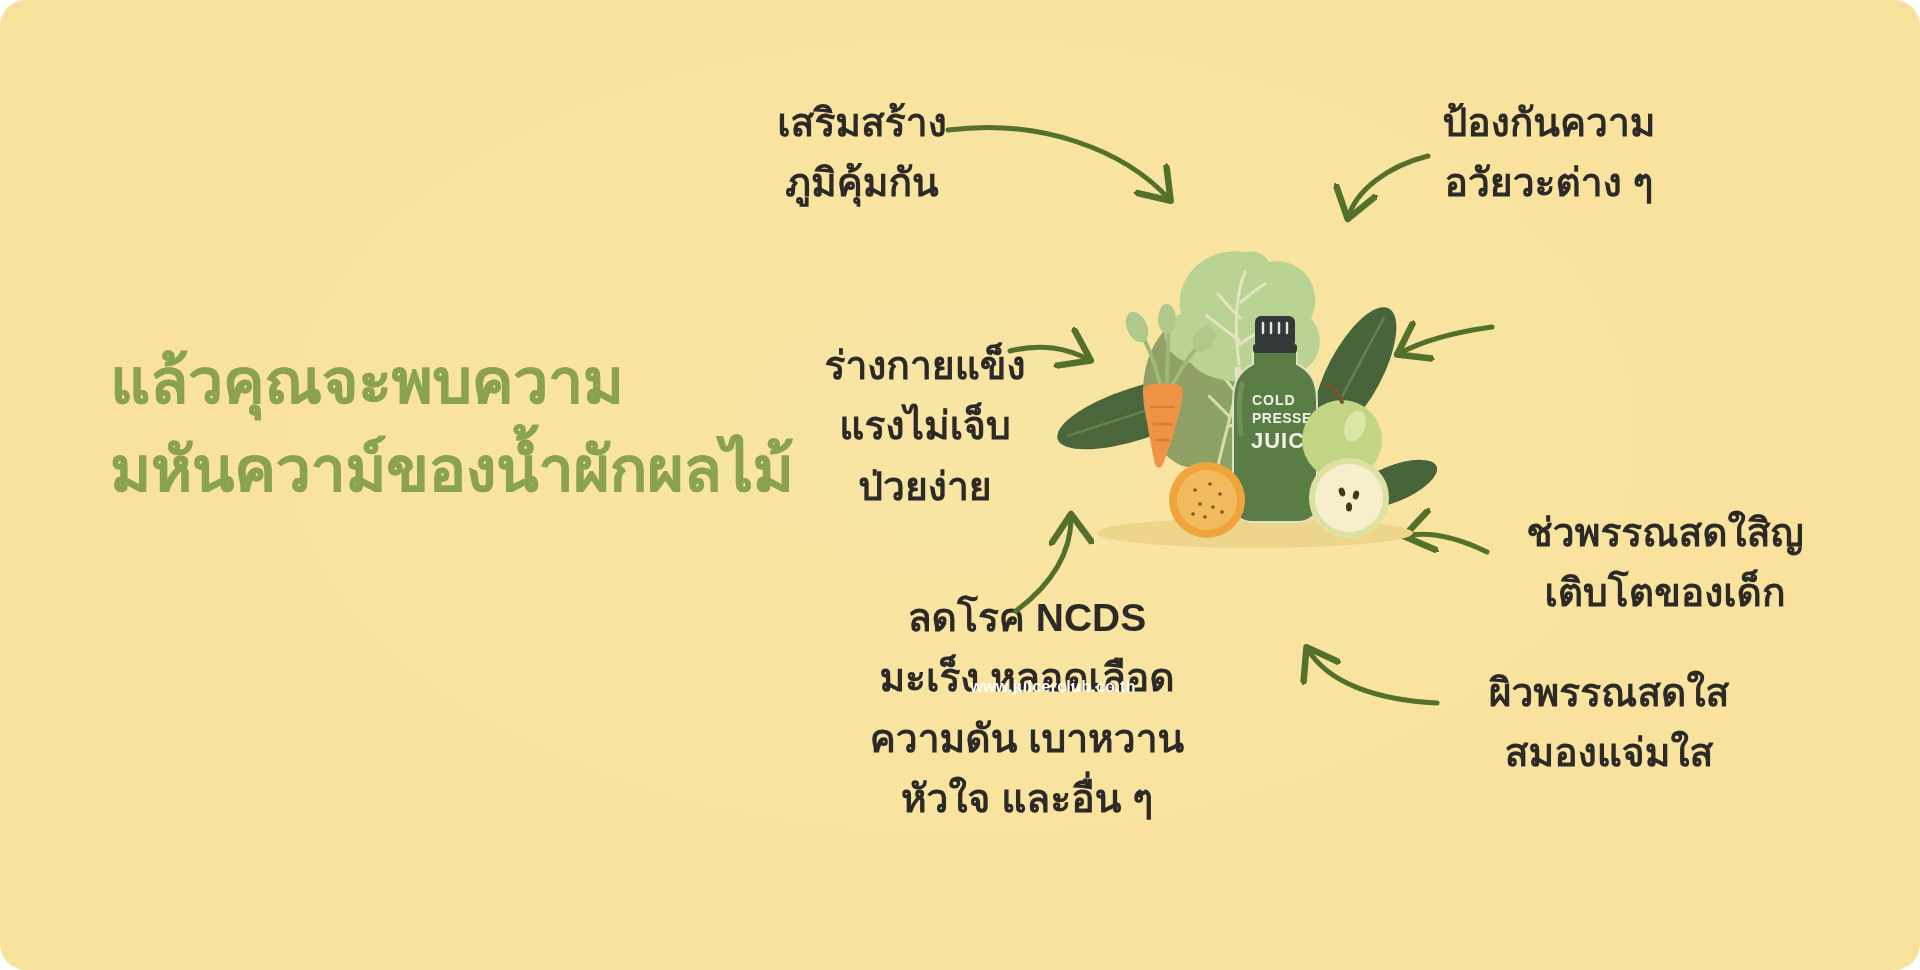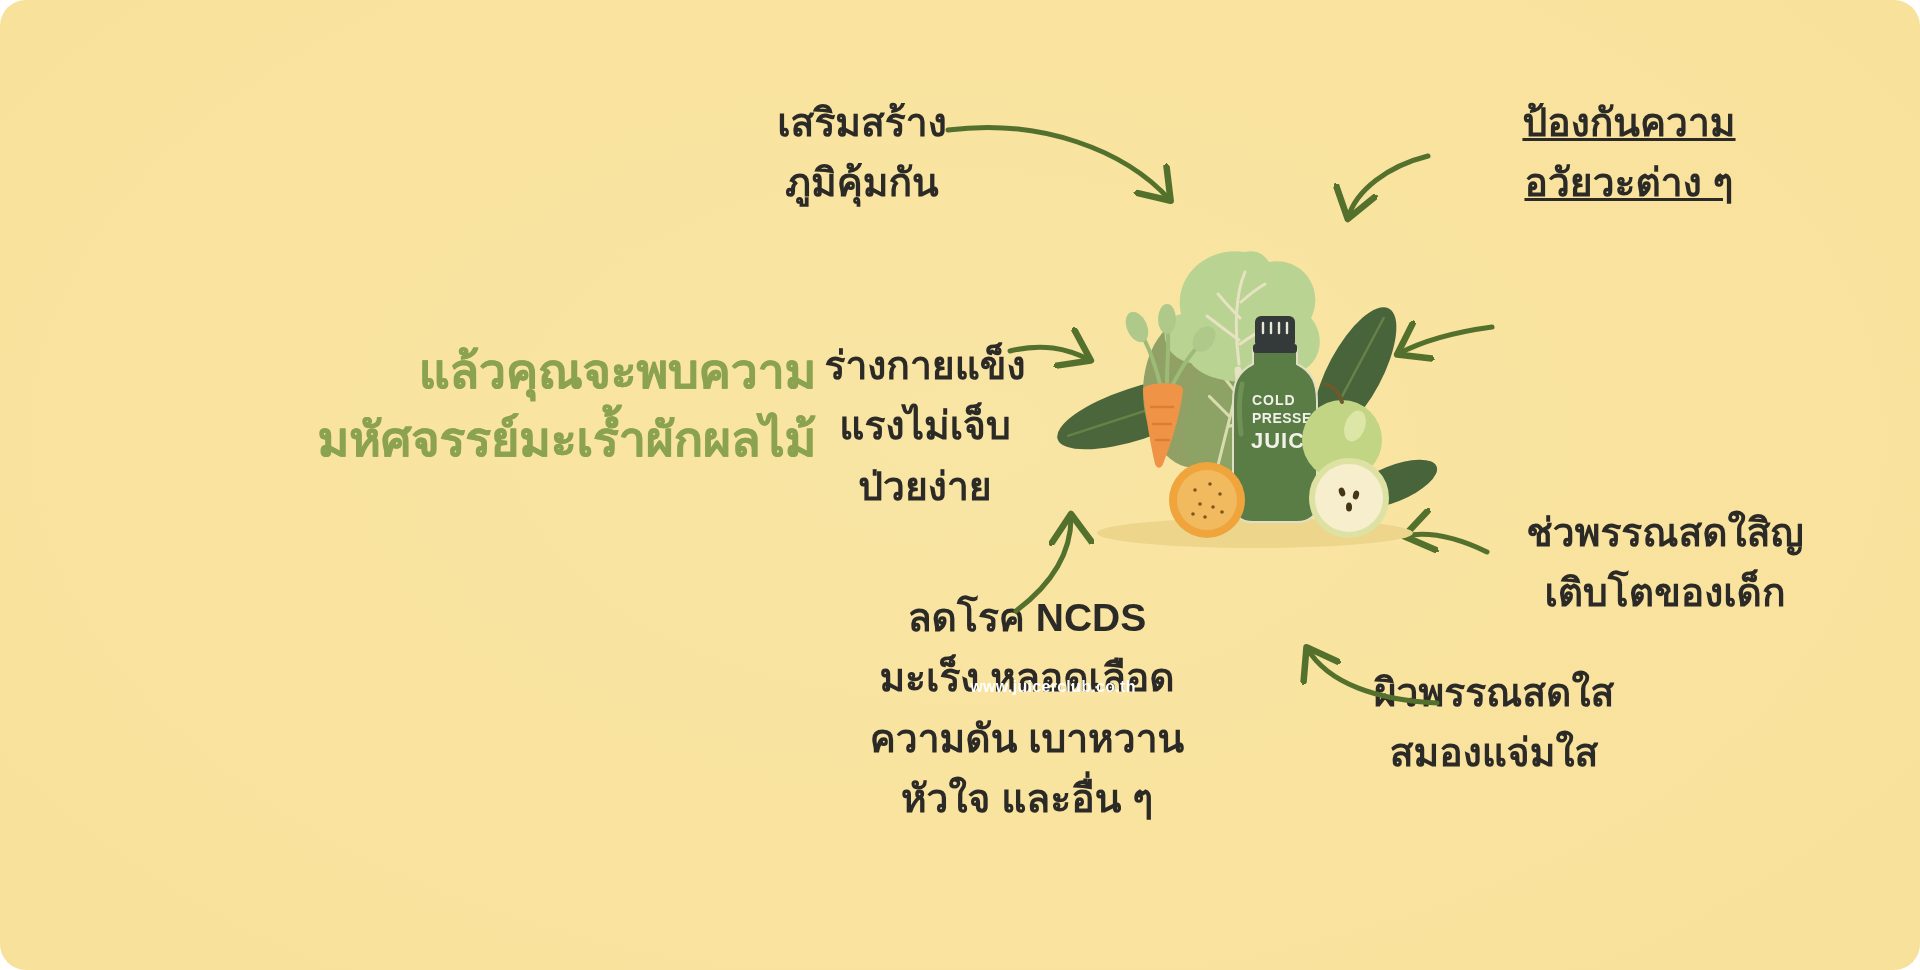--- a/index.html
+++ b/index.html
@@ -5,23 +5,23 @@
   html,body{margin:0;padding:0;background:#ffffff;}
   .canvas{
     position:relative;
     width:1920px;height:970px;
     border-radius:26px;
     overflow:hidden;
     background:radial-gradient(120% 140% at 50% 45%, #F9E5A4 0%, #F8E19A 55%, #F3D98C 88%, #EDCF7E 100%);
     font-family:"Liberation Sans","DejaVu Sans",sans-serif;
   }
   .title{
-    position:absolute;left:126px;top:338px;width:690px;
-    text-align:right;color:#8BA351;font-weight:800;
-    font-size:48px;line-height:1.42;
+    position:absolute;left:110px;top:338px;width:690px;
+    text-align:left;color:#8BA351;font-weight:800;
+    font-size:62px;line-height:1.42;
     text-shadow:0.6px 0 0 currentColor;
     white-space:nowrap;
   }
   .note{
     position:absolute;transform:translateX(-50%);
     text-align:center;color:#2B2A26;font-weight:700;
     font-size:39px;line-height:1.55;white-space:nowrap;margin-left:37px;
   }
   .note div{white-space:nowrap;}
   .website{
@@ -33,29 +33,29 @@
   .overlay{position:absolute;left:0;top:0;}
   .illus{position:absolute;left:1055px;top:232px;}
 </style>
 </head>
 <body>
 
 <div class="canvas">
 
   <div class="title">
     <div>แล้วคุณจะพบความ</div>
-    <div>มหัศจรรย์มะเร้ำผักผลไม้</div>
+    <div>มหันความ์ของน้ำผักผลไม้</div>
   </div>
 
   <div class="note" style="left:825px;top:93px;">
     <div>เสริมสร้าง</div>
     <div>ภูมิคุ้มกัน</div>
   </div>
 
-  <div class="note" style="left:1592px;top:93px;text-decoration:underline;">
+  <div class="note" style="left:1512px;top:93px;">
     <div>ป้องกันความ</div>
     <div>อวัยวะต่าง ๆ</div>
   </div>
 
   <div class="note" style="left:888px;top:336px;">
     <div>ร่างกายแข็ง</div>
     <div>แรงไม่เจ็บ</div>
     <div>ป่วยง่าย</div>
   </div>
 
@@ -65,21 +65,21 @@
     <div>เติบโตของเด็ก</div>
   </div>
 
   <div class="note" style="left:990px;top:588px;">
     <div>ลดโรค NCDS</div>
     <div>มะเร็ง หลอดเลือด</div>
     <div>ความดัน เบาหวาน</div>
     <div>หัวใจ และอื่น ๆ</div>
   </div>
 
-  <div class="note" style="left:1457px;top:663px;">
+  <div class="note" style="left:1572px;top:663px;">
     <div>ผิวพรรณสดใส</div>
     <div>สมองแจ่มใส</div>
   </div>
 
   <svg class="overlay" width="1920" height="970" viewBox="0 0 1920 970">
     <defs>
       <marker id="ah" markerWidth="9" markerHeight="9" refX="6" refY="4.5" orient="auto" markerUnits="strokeWidth">
         <path d="M0.5,0.5 L6.2,4.5 L0.5,8.5" fill="none" stroke="#53712C" stroke-width="1.3" stroke-linecap="round" stroke-linejoin="round"></path>
       </marker>
     </defs>

